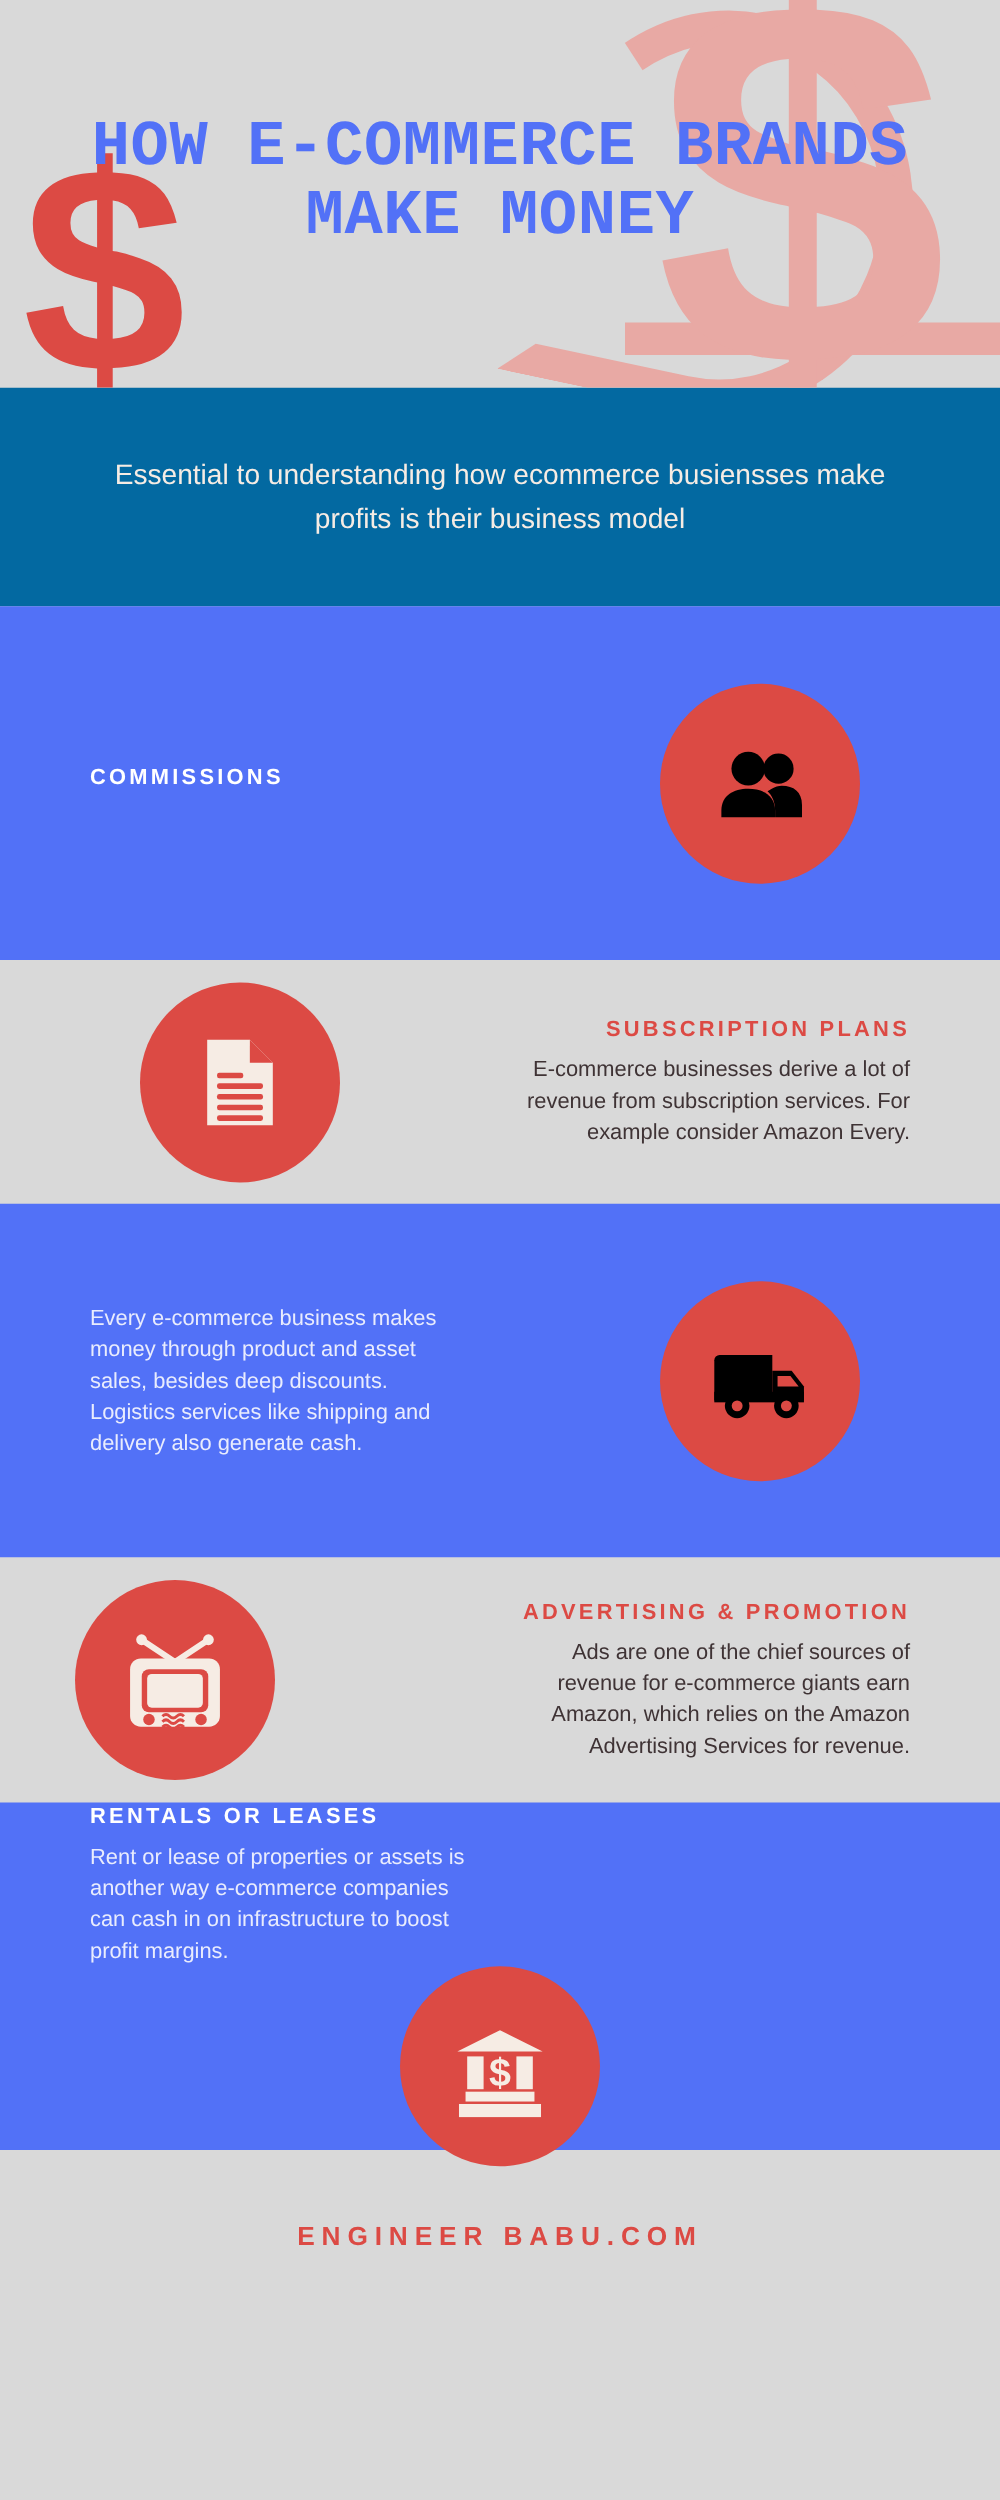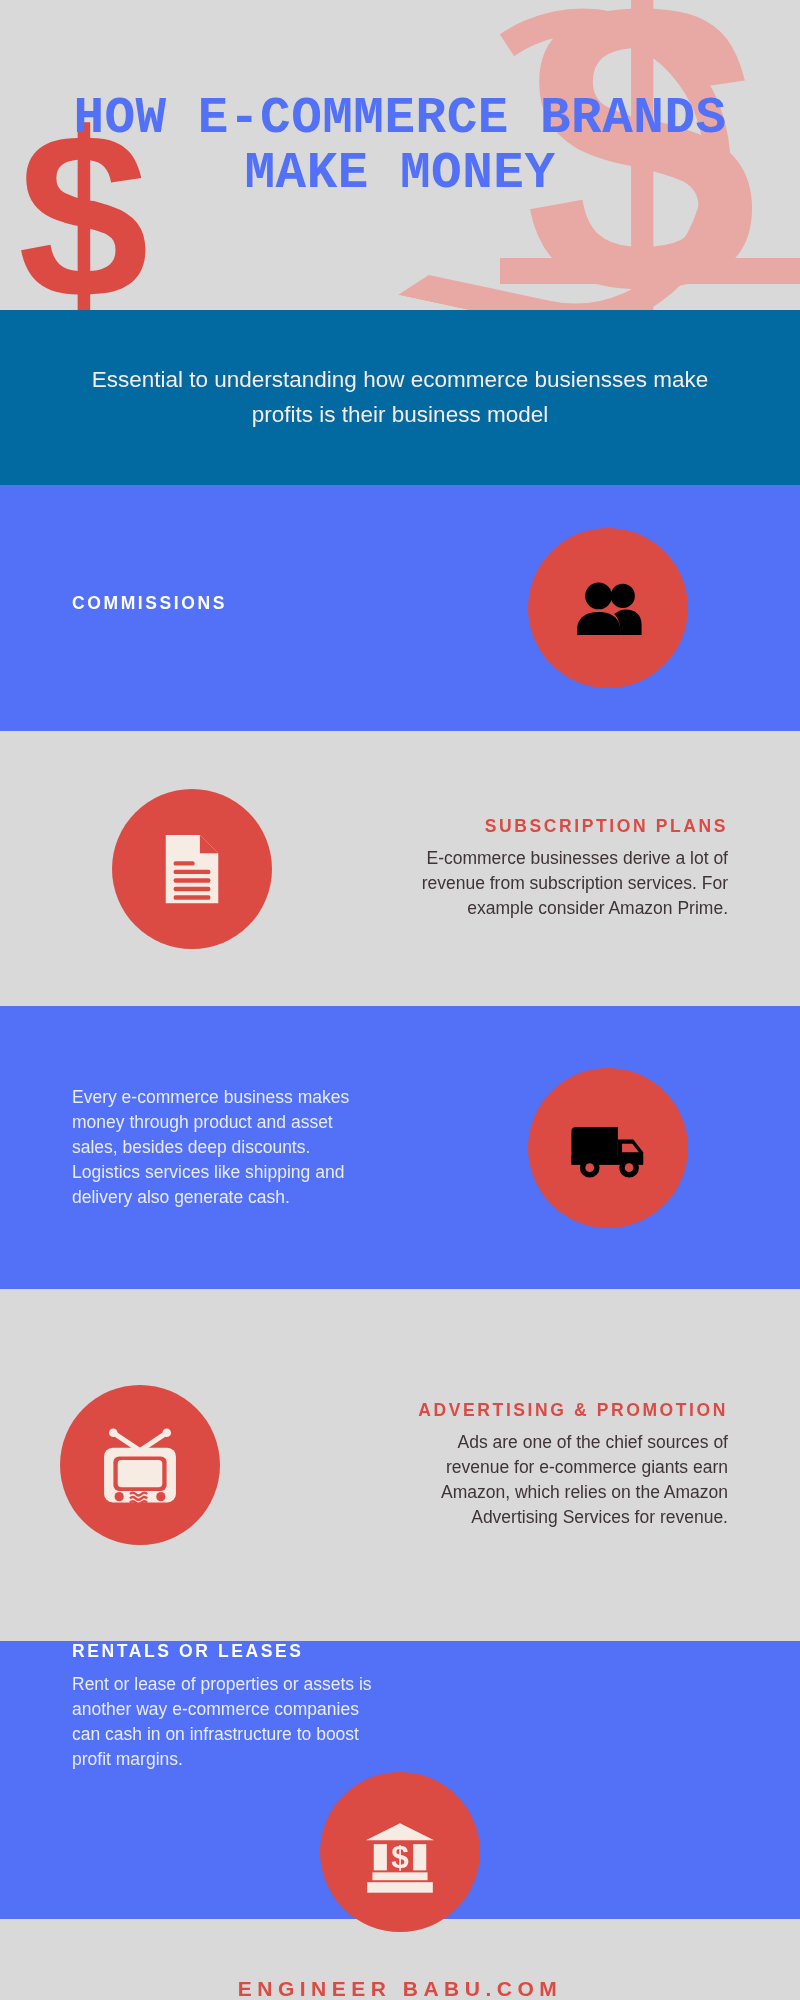--- a/index.html
+++ b/index.html
@@ -190,59 +190,59 @@
     <div class="header-bg-bar"></div>
     <div class="header-bg-dollar">$</div>
     <div class="header-fg-dollar">$</div>
     <h1 class="header-title">HOW E-COMMERCE BRANDS MAKE MONEY</h1>
   </div>
 
   <div class="subtitle-band">
     <p class="subtitle-text">Essential to understanding how ecommerce busiensses make profits is their business model</p>
   </div>
 
-  <div class="section blue icon-right" style="height:246px;gap:40px;">
+  <div class="section blue icon-right" style="height:283px;gap:40px;">
     <div class="sec-text">
       <div class="sec-heading">COMMISSIONS</div>
     </div>
     <div class="sec-icon-wrap">
       <div class="circle">
         <span>
           <svg width="86" height="86" viewBox="0 0 64 64" aria-hidden="true">
             <circle cx="25" cy="23" r="10" fill="#000000"></circle>
             <circle cx="43" cy="23" r="9" fill="#000000"></circle>
             <path d="M9 48c0-9 7.2-13 16-13s16 4 16 13v4H9z" fill="#000000"></path>
             <path d="M39 35c2-1.3 4-1.8 6-1.8 7 0 12 3.6 12 11.4V52H41v-4c0-5.2-1.8-9.2-4.5-11.6z" fill="#000000"></path>
           </svg>
         </span>
       </div>
     </div>
   </div>
 
-  <div class="section grey icon-left" style="height:275px;justify-content:flex-end;">
+  <div class="section grey icon-left" style="height:195px;justify-content:flex-end;">
     <div class="sec-icon-wrap">
       <div class="circle">
         <span>
           <svg width="84" height="84" viewBox="0 0 64 64" aria-hidden="true">
             <path d="M12 6h26l14 14v38H12z" fill="#f6ece4"></path>
             <path d="M38 6l14 14H38z" fill="#dc4a44"></path>
             <g fill="#dc4a44">
               <rect x="18" y="26" width="16" height="3.4" rx="1.4"></rect>
               <rect x="18" y="32.5" width="28" height="3.4" rx="1.4"></rect>
               <rect x="18" y="39" width="28" height="3.4" rx="1.4"></rect>
               <rect x="18" y="45.5" width="28" height="3.4" rx="1.4"></rect>
               <rect x="18" y="52" width="28" height="3.4" rx="1.4"></rect>
             </g>
           </svg>
         </span>
       </div>
     </div>
     <div class="sec-text">
       <div class="sec-heading">SUBSCRIPTION PLANS</div>
-      <p class="sec-body">E-commerce businesses derive a lot of revenue from subscription services. For example consider Amazon Prime.</p>
+      <p class="sec-body">E-commerce businesses derive a lot of revenue from subscription services. For example consider Amazon Every.</p>
     </div>
   </div>
 
   <div class="section blue icon-right" style="height:283px;">
     <div class="sec-text">
       <p class="sec-body">Every e-commerce business makes money through product and asset sales, besides deep discounts. Logistics services like shipping and delivery also generate cash.</p>
     </div>
     <div class="sec-icon-wrap">
       <div class="circle">
         <span>
@@ -254,21 +254,21 @@
             <circle cx="19" cy="46" r="3.1" fill="#dc4a44"></circle>
             <circle cx="47" cy="46" r="7" fill="#000000"></circle>
             <circle cx="47" cy="46" r="3.1" fill="#dc4a44"></circle>
             <path d="M42 29h7.3l4.7 6H42z" fill="#dc4a44"></path>
           </svg>
         </span>
       </div>
     </div>
   </div>
 
-  <div class="section grey icon-left" style="height:352px;padding-left:20px;">
+  <div class="section grey icon-left" style="height:196px;padding-left:20px;">
     <div class="sec-icon-wrap">
       <div class="circle">
         <span>
           <svg width="92" height="92" viewBox="0 0 64 64" aria-hidden="true">
             <g stroke="#f6ece4" stroke-width="3.4" stroke-linecap="round">
               <line x1="32" y1="22" x2="14" y2="10"></line>
               <line x1="32" y1="22" x2="50" y2="10"></line>
             </g>
             <circle cx="13.4" cy="9.6" r="3" fill="#f6ece4"></circle>
             <circle cx="50.6" cy="9.6" r="3" fill="#f6ece4"></circle>

